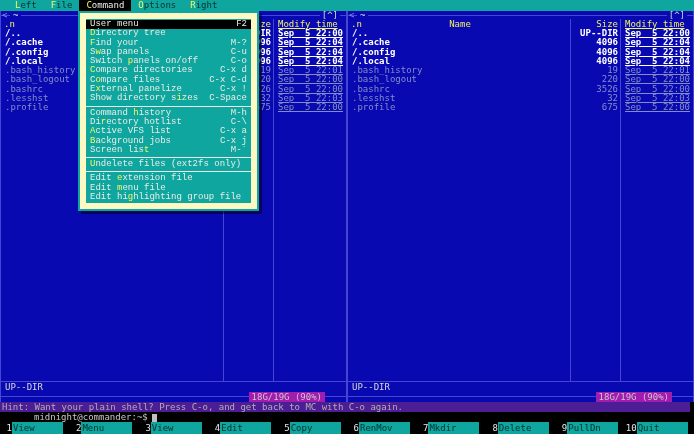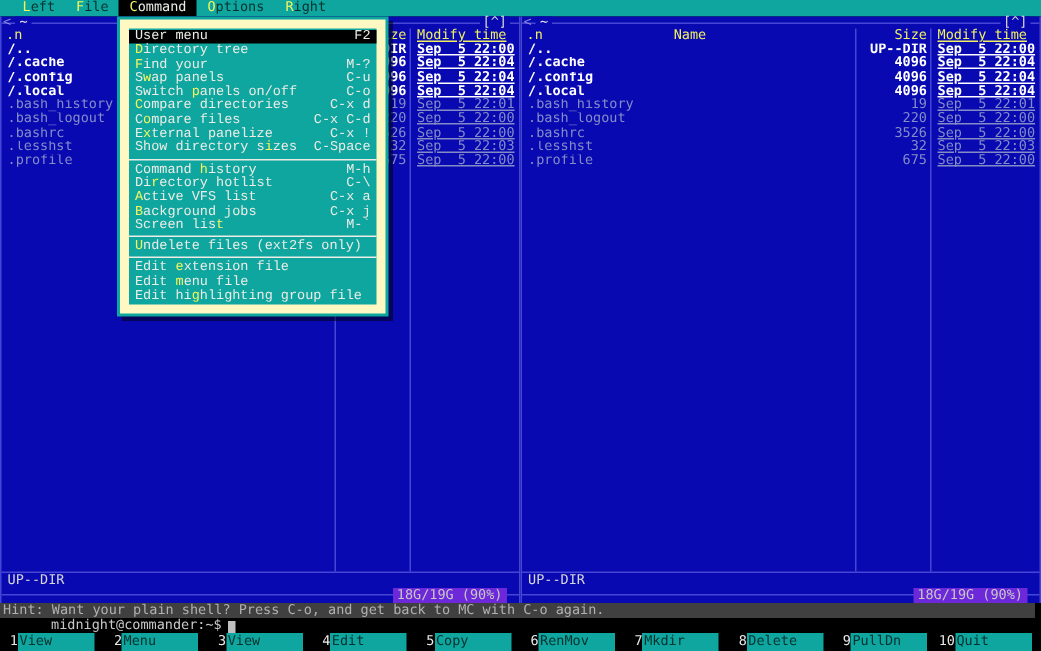--- a/index.html
+++ b/index.html
@@ -18,21 +18,21 @@
   
   .panels{position:absolute;top:11px;left:0;right:0;height:391px;display:flex;}
   .panel{flex:1;background:#0909B2;border-left:1px solid #4646D6;border-right:1px solid #4646D6;
          position:relative;display:flex;flex-direction:column;}
   .topline,.bottomline{position:relative;height:8px;flex:0 0 auto;}
   .bottomline{height:10px;}
   .hline{position:absolute;left:0;right:0;top:4px;height:1px;background:#4646D6;}
   .corner-l{position:absolute;left:1px;top:0;line-height:8px;color:#8A8AE0;}
   .path-tag{position:absolute;left:9px;top:0;line-height:8px;background:#0909B2;padding:0 3px;color:#E8E8E8;}
   .hist-tag{position:absolute;right:6px;top:0;line-height:8px;background:#0909B2;padding:0 2px;color:#D8D8D8;}
-  .disk-tag{position:absolute;right:8px;top:0;line-height:10px;background:#6d28d9;padding:0 3px;color:#C8C8C8;text-align:center;}
+  .disk-tag{position:absolute;right:21px;top:0;line-height:10px;background:#a21caf;padding:0 3px;color:#C8C8C8;text-align:center;}
   .phead{display:flex;height:10px;line-height:10px;color:#F0F062;flex:0 0 auto;}
   .ph-name{flex:1;text-align:center;position:relative;}
   .sortmark{position:absolute;left:3px;top:0;color:#F0F062;}
   .ph-size{width:46px;text-align:right;padding-right:3px;}
   .ph-time{width:68px;padding-left:4px;text-decoration:underline;}
   .plist{flex:1 1 auto;overflow:hidden;}
   .row{display:flex;height:9.3px;line-height:9.3px;}
   .cell-name{flex:1;padding-left:4px;overflow:hidden;}
   .cell-size{width:46px;text-align:right;padding-right:3px;}
   .cell-time{width:68px;padding-left:4px;text-decoration:underline;}
@@ -47,21 +47,21 @@
   .dropdown{position:absolute;left:78px;top:11px;width:177px;background:#0EA69E;z-index:10;
             box-shadow:3px 3px 0 rgba(0,0,0,0.5);padding:2px;}
   .menu-box{border:6px solid #fef9c3;padding:1px 0;font-family:Liberation Mono, monospace;}
   .mi{display:flex;height:9.3px;line-height:9.3px;padding:0 4px;color:#ECECE6;cursor:default;}
   .mi .hot{color:#F6F65C;}
   .mi .sc{margin-left:auto;}
   .mi.sel{background:#000;color:#ECECE6;}
   .msep{height:1px;background:#EDEDE7;margin:2px 0;}
 
   
-  .hintline{position:absolute;top:402px;left:0;right:4px;height:10px;line-height:10px;color:#B0B0B0;background:#404040;padding-left:2px;}
+  .hintline{position:absolute;top:402px;left:0;right:4px;height:10px;line-height:10px;color:#B0B0B0;background:#4c1d95;padding-left:2px;}
   .promptline{position:absolute;top:412px;left:0;right:0;height:10px;line-height:10px;color:#C8C8C8;background:#000;padding-left:2px;margin-left:32px;}
   .cursor{display:inline-block;width:5px;height:8px;background:#C0C0C0;margin-left:4px;vertical-align:text-bottom;}
   .keybar{position:absolute;top:422px;left:0;right:0;height:12px;display:flex;background:#000;line-height:12px;}
   .kb-item{flex:1;display:flex;cursor:default;}
   .kb-num{color:#E8E8E8;min-width:12px;text-align:right;}
   .kb-label{background:#0EA69E;color:#00312F;width:50px;padding-left:1px;}
 </style>
 </head>
 <body>
 

